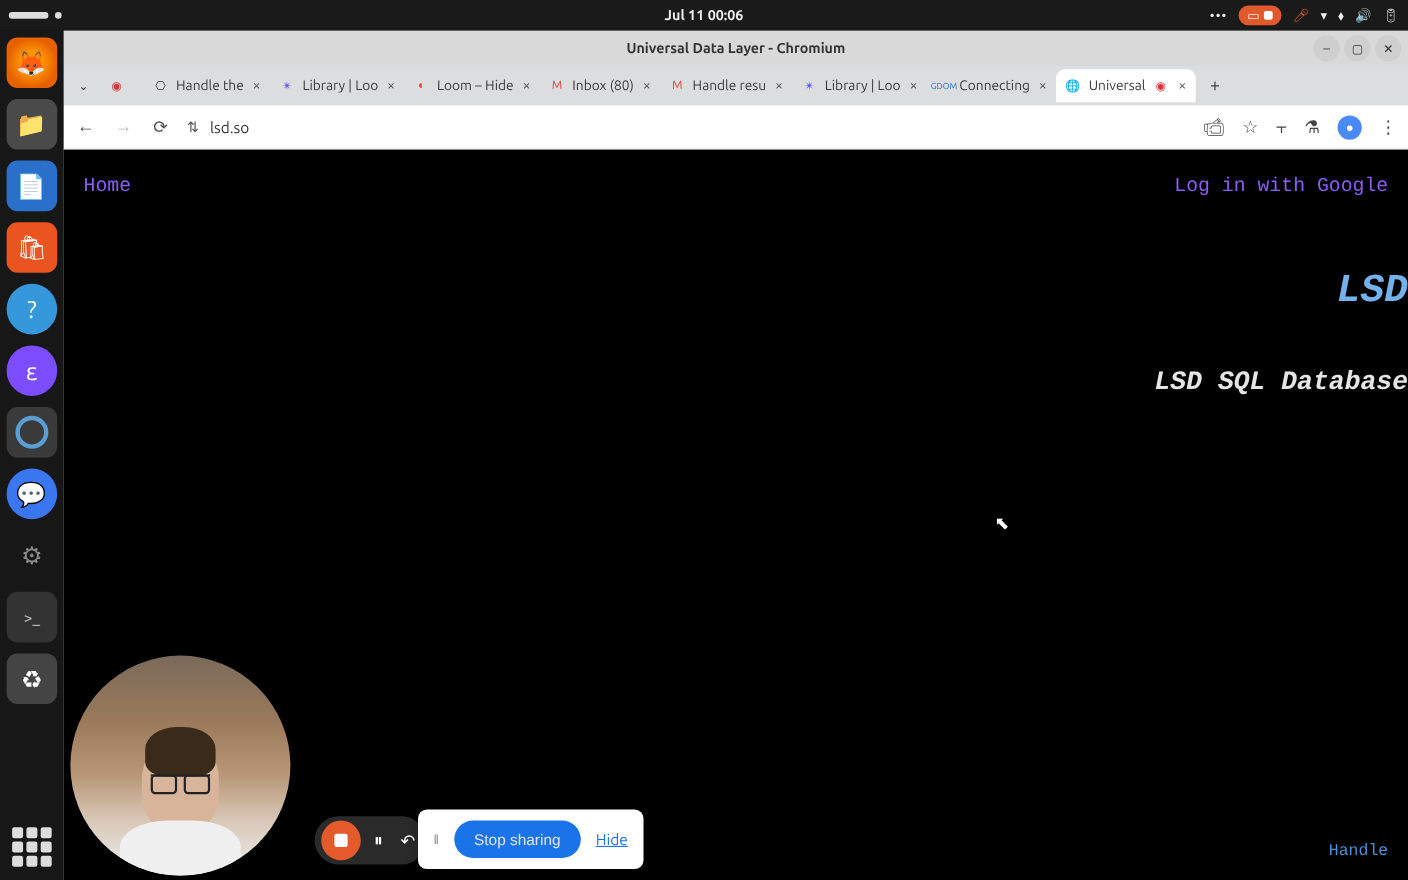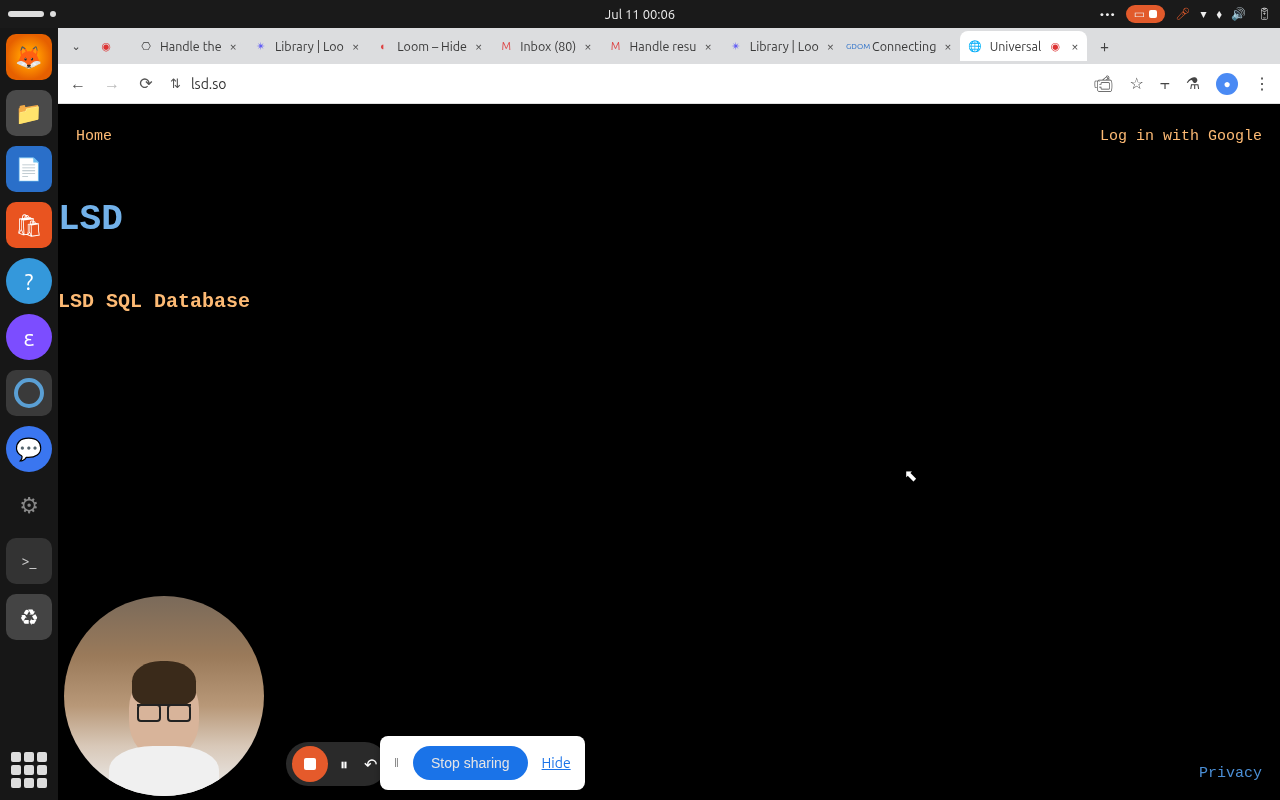--- a/index.html
+++ b/index.html
@@ -32,21 +32,21 @@
   border-radius: 3px;
 }
 .gnome-bar .left-dot {
   position: absolute;
   left: 50px;
   width: 6px;
   height: 6px;
   background: #ddd;
   border-radius: 50%;
 }
-.gnome-bar .datetime { color: #eee; }
+.gnome-bar .datetime { color: #eee; font-weight: bold; }
 .gnome-bar .tray {
   position: absolute;
   right: 8px;
   display: flex;
   align-items: center;
   gap: 10px;
 }
 .gnome-bar .tray span { font-size: 12px; }
 .tray .rec-badge {
   background: #e25a2b;
@@ -236,36 +236,37 @@
   background: #000;
   position: relative;
   font-family: 'Courier New', monospace;
 }
 .page-header {
   display: flex;
   justify-content: space-between;
   padding: 24px 18px;
 }
 .page-header a {
-  color: #fdba74;
-  font-size: 15px;
+  color: #8b5cf6;
+  font-size: 18px;
   text-decoration: none;
 }
 .page-center {
-  text-align: left;
-  margin-top: 30px;
+  text-align: right;
+  margin-top: 40px;
+  font-style: italic;
 }
 .page-center h1 {
   color: #72b1e9;
   font-size: 36px;
   font-weight: bold;
 }
 .page-center h2 {
-  color: #fdba74;
-  font-size: 20px;
+  color: #e5e5e5;
+  font-size: 24px;
   font-weight: bold;
   margin-top: 50px;
 }
 .page .privacy {
   position: absolute;
   bottom: 18px;
   right: 18px;
   color: #4b8fd6;
   font-size: 15px;
 }
@@ -432,20 +433,28 @@
       <div></div>
       <div></div>
       <div></div>
       <div></div>
       <div></div>
       <div></div>
   </div>
 </div>
 
 <div class="window">
+  <div class="titlebar">
+    <span>Universal Data Layer - Chromium</span>
+    <div class="win-controls">
+      <button>–</button>
+      <button>▢</button>
+      <button>✕</button>
+    </div>
+  </div>
 
   <div class="tabstrip">
     <div class="tab-dropdown">⌄</div>
 
     <div class="tab single-icon">
       <span class="favicon" style="color:#d33">◉</span>
     </div>
     <div class="tab">
       <span class="favicon">⎔</span>
       <span class="label">Handle the</span>
@@ -510,21 +519,21 @@
 
   <div class="page">
     <div class="page-header">
       <a>Home</a>
       <a>Log in with Google</a>
     </div>
     <div class="page-center">
       <h1>LSD</h1>
       <h2>LSD SQL Database</h2>
     </div>
-    <a class="privacy">Privacy</a>
+    <a class="privacy">Handle</a>
   </div>
 </div>
 
 <div class="webcam">
   <div class="hair"></div>
   <div class="glasses"></div>
 </div>
 
 <div class="loom-controls">
   <div class="rec-btn">

